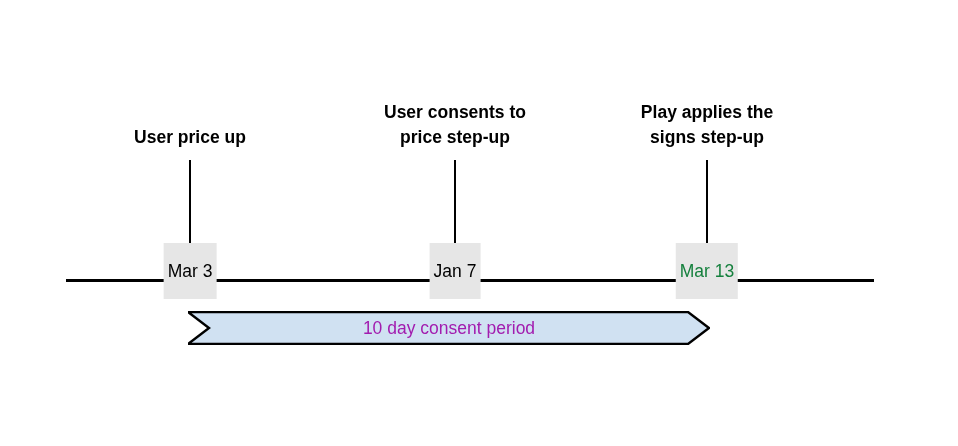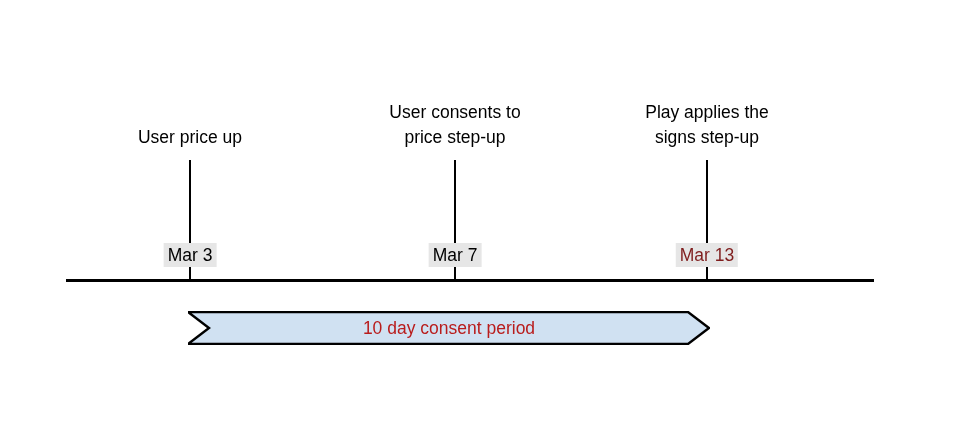--- a/index.html
+++ b/index.html
@@ -47,31 +47,32 @@
   .event .caption {
     position: absolute;
     left: -140px;
     width: 280px;
     bottom: 296px;           
     text-align: center;
     font-size: 17.5px;
     line-height: 25px;
     color: #000000;
     white-space: pre-line;
+    font-weight: bold;
   }
   .event .date-chip {
     position: absolute;
     left: 50%;
     top: 243px;
     transform: translateX(-50%);
     background: #e6e6e6;
     color: #000000;
     font-size: 17.5px;
     line-height: 24px;
-    padding: 0 4px;
+    padding: 16px 4px;
     white-space: nowrap;
   }
 
   
   .banner {
     position: absolute;
     left: 188px;
     top: 311px;
     width: 522px;
     height: 34px;
@@ -84,21 +85,21 @@
   .banner .banner-label {
     position: absolute;
     left: 0;
     top: 0;
     width: 100%;
     height: 100%;
     display: flex;
     align-items: center;
     justify-content: center;
     font-size: 17.5px;
-    color: #b91c1c;
+    color: #a21caf;
     white-space: nowrap;
     pointer-events: none;
   }
 </style>
 </head>
 <body>
 
 <div id="canvas" style="background: rgb(255, 255, 255);">
 
   <div class="axis-line" style="background: rgb(0, 0, 0);"></div>
@@ -106,28 +107,28 @@
   <div class="event" style="left:190px;">
     <div class="caption">User price up</div>
     <div class="tick" style="background: rgb(0, 0, 0);"></div>
     <div class="date-chip" style="background: rgb(230, 230, 230); color: rgb(0, 0, 0);">Mar 3</div>
   </div>
 
   <div class="event" style="left:455px;">
     <div class="caption">User consents to
 price step-up</div>
     <div class="tick" style="background: rgb(0, 0, 0);"></div>
-    <div class="date-chip" style="background: rgb(230, 230, 230); color: rgb(0, 0, 0);">Mar 7</div>
+    <div class="date-chip" style="background: rgb(230, 230, 230); color: rgb(0, 0, 0);">Jan 7</div>
   </div>
 
   <div class="event" style="left:707px;">
     <div class="caption">Play applies the
 signs step-up</div>
     <div class="tick" style="background: rgb(0, 0, 0);"></div>
-    <div class="date-chip" style="background: rgb(230, 230, 230); color: #7f1d1d;">Mar 13</div>
+    <div class="date-chip" style="background: rgb(230, 230, 230); color: #15803d;">Mar 13</div>
   </div>
 
   <div class="banner">
     <svg viewBox="0 0 522 34" preserveAspectRatio="none">
       <polygon points="0,1 500,1 521,17 500,33 0,33 21,17" fill="#d0e1f2" stroke="#000000" stroke-width="2.4" stroke-linejoin="miter"></polygon>
     </svg>
     <div class="banner-label">10 day consent period</div>
   </div>
 
 </div>

